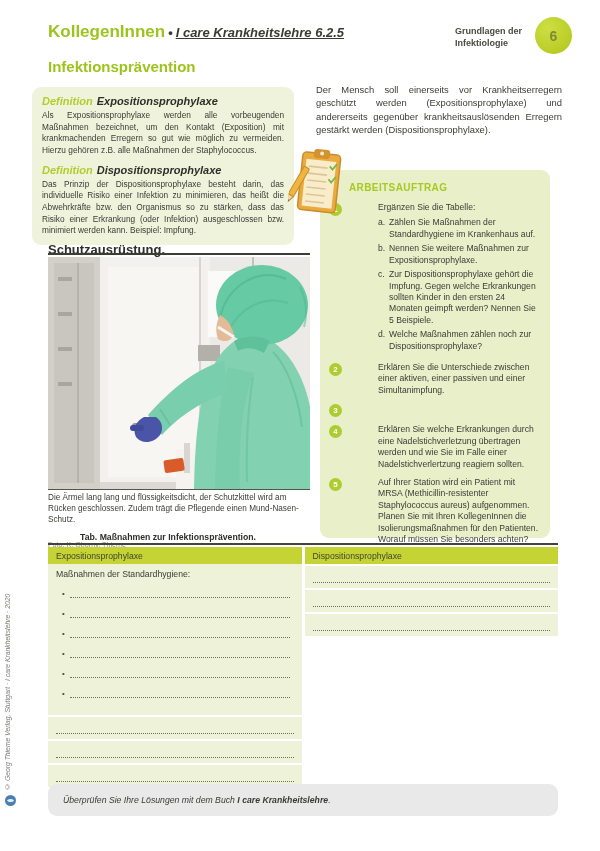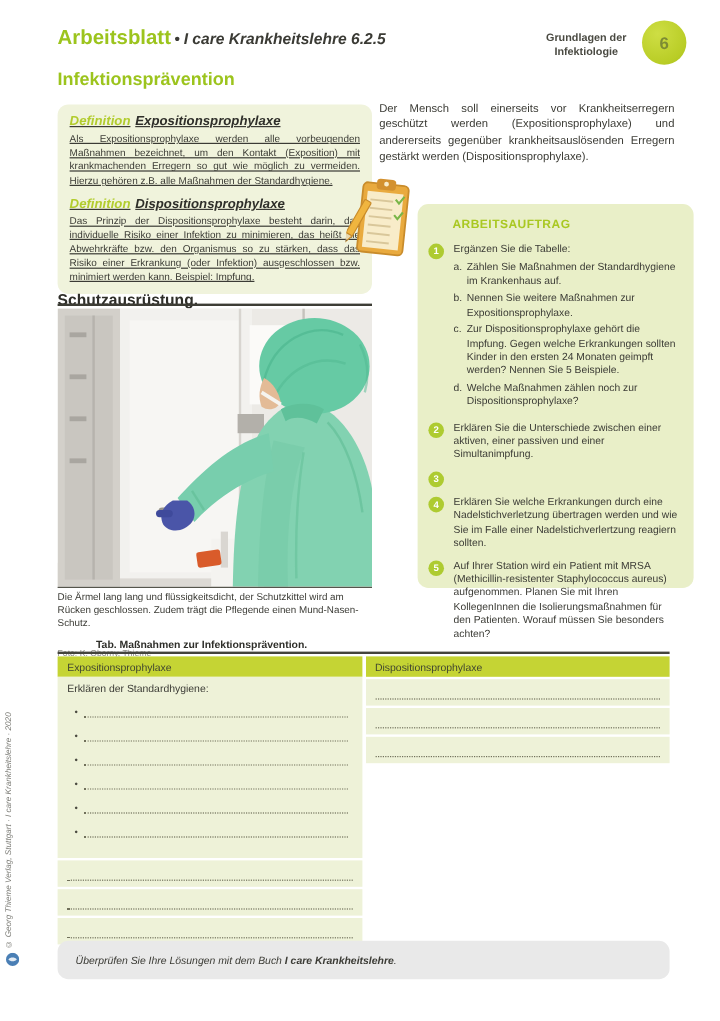--- a/index.html
+++ b/index.html
@@ -3,57 +3,57 @@
 <meta charset="utf-8">
 <style>
   html,body{margin:0;padding:0;background:#fff;}
   .page{position:relative;width:600px;height:851px;background:#ffffff;overflow:hidden;
         font-family:"Liberation Sans",sans-serif;color:#3b3b35;}
 
   
   .hdr-left{position:absolute;left:48px;top:22px;line-height:1.15;}
   .hdr-line1{font-size:17px;font-weight:bold;color:#9cc41d;}
   .hdr-sep{color:#3b3b35;font-size:13px;font-weight:bold;margin:0 3px;}
-  .hdr-sub{color:#3b3b35;font-size:13px;font-weight:bold;font-style:italic;}
+  .hdr-sub{color:#3b3b35;font-size:13px;font-weight:bold;font-style:italic;text-decoration:underline;}
   .hdr-line2{font-size:15px;font-weight:bold;color:#9cc41d;margin-top:16px;}
-  .hdr-right{position:absolute;right:78px;top:26px;text-align:center;font-size:9px;
+  .hdr-right{position:absolute;right:78px;top:26px;text-align:left;font-size:9px;
              font-weight:bold;color:#4a4a42;line-height:1.3;}
   .chapter-circle{position:absolute;right:28px;top:17px;width:37px;height:37px;border-radius:50%;
              background:radial-gradient(circle at 35% 30%,#cede44,#b9cd26 70%,#a8bd1c);
              display:flex;align-items:center;justify-content:center;
              color:#7d8c33;font-size:14px;font-weight:bold;}
 
   
-  .def-box{position:absolute;left:48px;top:87px;width:262px;box-sizing:border-box;
-           background:#f0f3dc;border-radius:9px;padding:8px 10px 6px 10px;text-decoration:underline;}
+  .def-box{position:absolute;left:32px;top:87px;width:262px;box-sizing:border-box;
+           background:#f0f3dc;border-radius:9px;padding:8px 10px 6px 10px;}
   .def-heading{font-size:11px;font-weight:bold;font-style:italic;line-height:1.2;}
   .def-label{color:#b2cc2e;margin-right:4px;}
   .def-term{color:#2e2e29;}
   .def-text{font-size:8.3px;line-height:1.4;text-align:justify;color:#3b3b35;margin:2px 0 7px 0;}
 
   .fig-title{position:absolute;left:48px;top:242px;font-size:13px;font-weight:bold;color:#2e2e29;}
   .fig-rule{position:absolute;left:48px;top:253px;width:262px;height:2px;background:#3d3d35;}
   .photo{position:absolute;left:48px;top:257px;width:262px;height:232px;}
   .photo-rule{position:absolute;left:48px;top:489px;width:262px;height:1px;background:#55554c;}
   .fig-caption{position:absolute;left:48px;top:493px;width:268px;font-size:8.2px;line-height:1.32;color:#3b3b35;}
   .fig-credit{position:absolute;left:48px;top:528px;font-size:7.2px;color:#8d8d85;margin-top:12px;}
 
   
   .intro{position:absolute;left:316px;top:83px;width:246px;font-size:9.4px;line-height:1.42;
          text-align:justify;color:#3b3b35;}
   .clipboard{position:absolute;left:290px;top:145px;width:52px;height:76px;transform:rotate(6deg);}
 
-  .auftrag{position:absolute;left:348px;top:170px;width:230px;height:320px;box-sizing:border-box;
+  .auftrag{position:absolute;left:320px;top:170px;width:230px;height:368px;box-sizing:border-box;
            background:#e9efc8;border-radius:9px;padding:10px 11px 8px 9px;}
   .auftrag-title{color:#a9c822;font-weight:bold;font-size:10px;letter-spacing:0.4px;margin:2px 0 9px 20px;}
   .task{display:flex;margin-bottom:7px;}
   .task-num{flex:none;width:13px;height:13px;border-radius:50%;background:#aecb31;color:#fff;
             font-size:8px;font-weight:bold;display:flex;align-items:center;justify-content:center;
             margin-right:8px;margin-top:1px;}
-  .task-body{flex:1;font-size:8.6px;line-height:1.33;color:#3b3b35;}
+  .task-body{flex:1;font-size:8.6px;line-height:1.33;color:#3b3b35;margin-left:28px;}
   .subitems{margin-top:4px;}
   .subitem{display:flex;margin-bottom:3px;}
   .sub-letter{flex:none;width:11px;}
   .sub-text{flex:1;}
 
   
   .tab-title{position:absolute;left:48px;top:532px;font-size:8.7px;font-weight:bold;color:#2e2e29;margin-left:32px;}
   .tab-rule{position:absolute;left:48px;top:543px;width:510px;height:2px;background:#44443c;}
   .itable{position:absolute;left:48px;top:547px;width:510px;display:flex;column-gap:3px;}
   .icol{flex:1;display:flex;flex-direction:column;}
@@ -78,36 +78,36 @@
              transform:rotate(180deg);font-size:6.8px;font-style:italic;color:#7c7c76;
              white-space:nowrap;}
   .thieme-logo{position:absolute;left:5px;top:792px;width:11px;height:11px;}
 </style>
 </head>
 <body>
 
 <div class="page">
 
   <div class="hdr-left">
-    <div class="hdr-line1"><span>Arbeitsblatt</span><span class="hdr-sep">•</span><span class="hdr-sub">I care Krankheitslehre 6.2.5</span></div>
+    <div class="hdr-line1"><span>KollegenInnen</span><span class="hdr-sep">•</span><span class="hdr-sub">I care Krankheitslehre 6.2.5</span></div>
     <div class="hdr-line2">Infektionsprävention</div>
   </div>
   <div class="hdr-right">
     <div>Grundlagen der</div>
     <div>Infektiologie</div>
   </div>
   <div class="chapter-circle">
     <span>6</span>
   </div>
 
   <div class="def-box">
     <div class="def-heading">
       <span class="def-label">Definition</span><span class="def-term">Expositionsprophylaxe</span>
     </div>
-    <div class="def-text">Als Expositionsprophylaxe werden alle vorbeugenden Maßnahmen bezeichnet, um den Kontakt (Exposition) mit krankmachenden Erregern so gut wie möglich zu vermeiden. Hierzu gehören z.B. alle Maßnahmen der Standardhygiene.</div>
+    <div class="def-text">Als Expositionsprophylaxe werden alle vorbeugenden Maßnahmen bezeichnet, um den Kontakt (Exposition) mit krankmachenden Erregern so gut wie möglich zu vermeiden. Hierzu gehören z.B. alle Maßnahmen der Staphylococcus.</div>
     <div class="def-heading">
       <span class="def-label">Definition</span><span class="def-term">Dispositionsprophylaxe</span>
     </div>
     <div class="def-text" style="margin-bottom:2px;">Das Prinzip der Dispositionsprophylaxe besteht darin, das individuelle Risiko einer Infektion zu minimieren, das heißt die Abwehrkräfte bzw. den Organismus so zu stärken, dass das Risiko einer Erkrankung (oder Infektion) ausgeschlossen bzw. minimiert werden kann. Beispiel: Impfung.</div>
   </div>
 
   <div class="fig-title">Schutzausrüstung.</div>
   <div class="fig-rule"></div>
   <div class="photo">
     <svg width="262" height="232" viewBox="0 0 262 232" xmlns="http://www.w3.org/2000/svg">
@@ -235,21 +235,21 @@
     </svg>
   </div>
 
   <div class="tab-title">Tab. Maßnahmen zur Infektionsprävention.</div>
   <div class="tab-rule"></div>
   <div class="itable">
 
     <div class="icol">
       <div class="icell-head">Expositionsprophylaxe</div>
       <div class="icell-body">
-        <div class="icell-label">Erklären der Standardhygiene:</div>
+        <div class="icell-label">Maßnahmen der Standardhygiene:</div>
         <div class="bline">
             <span class="dotline"></span>
           </div>
         <div class="bline">
             <span class="dotline"></span>
           </div>
         <div class="bline">
             <span class="dotline"></span>
           </div>
         <div class="bline">

